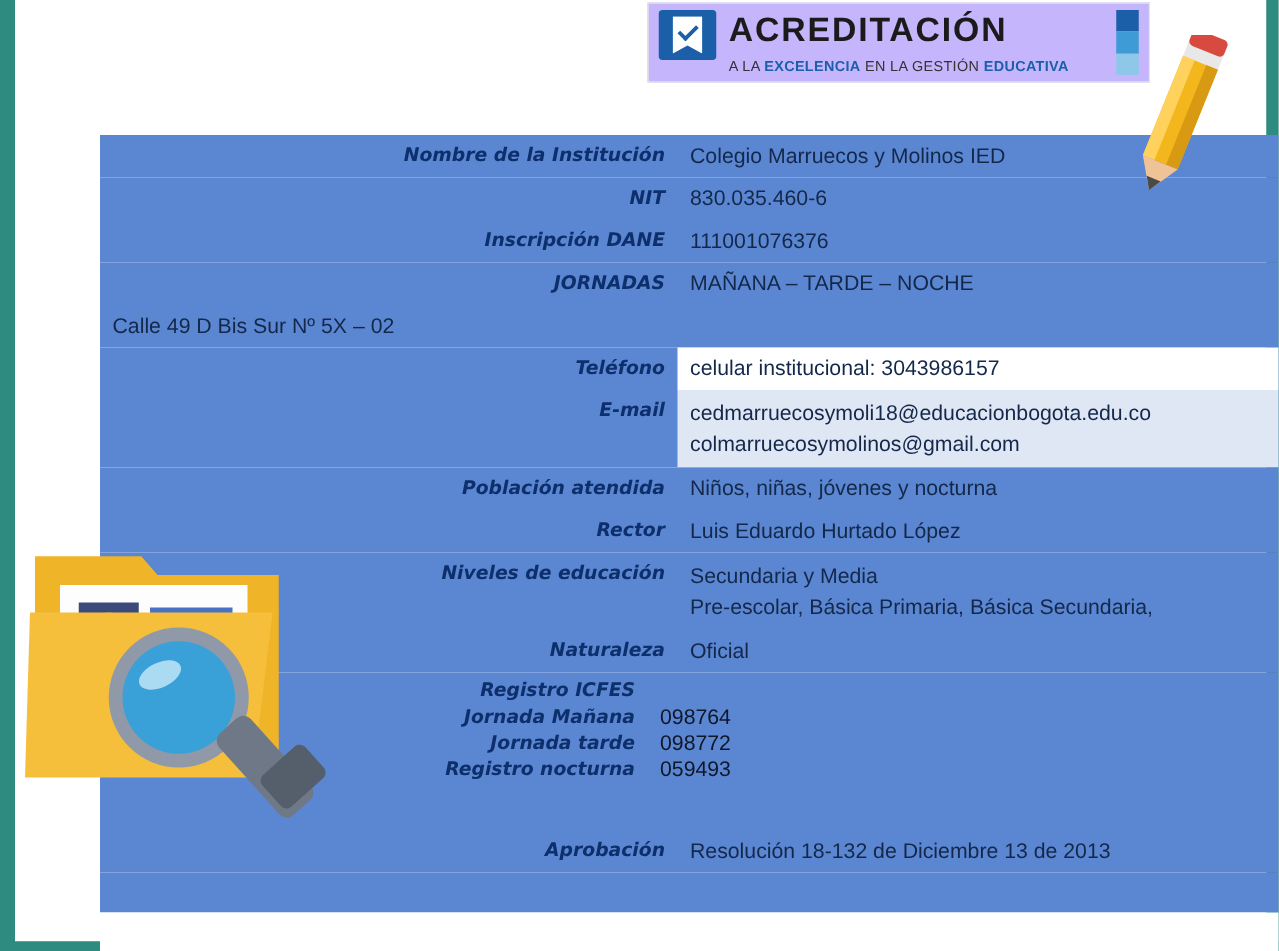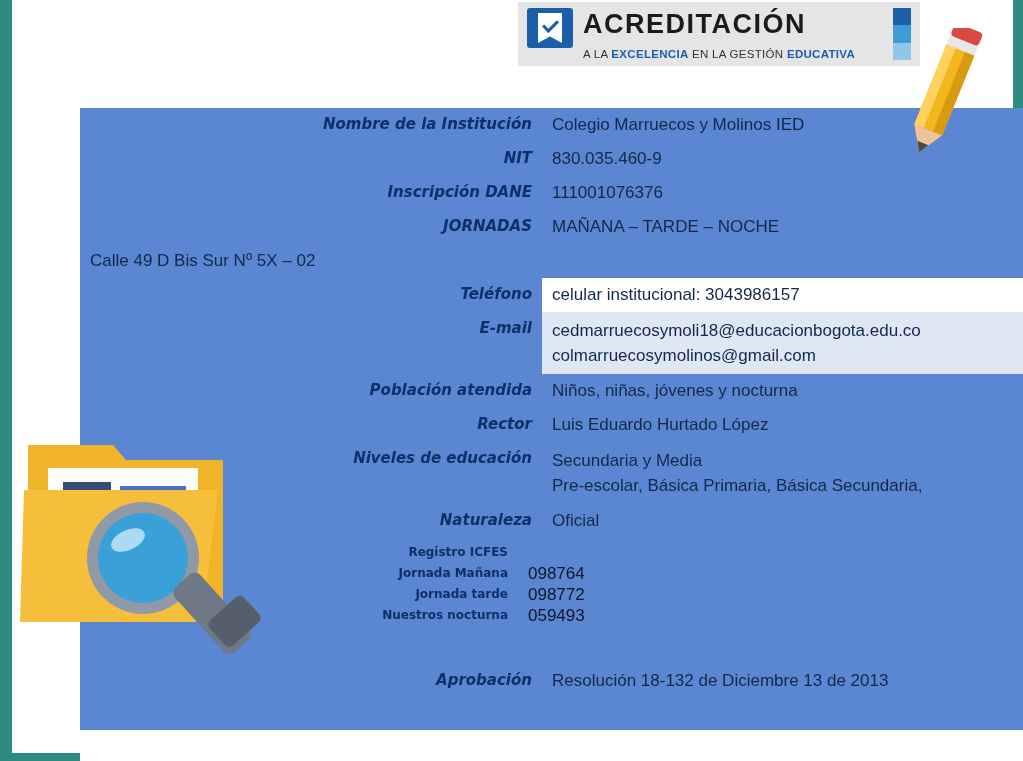--- a/index.html
+++ b/index.html
@@ -61,21 +61,21 @@
     z-index: 6;
   }
 
   
   .acred-banner {
     position: absolute;
     left: 518px;
     top: 2px;
     width: 400px;
     height: 62px;
-    background: #e5e5e5;
+    background: #c4b5fd;
     border: 1px solid #e4e4e4;
     z-index: 7;
   }
   .acred-inner {
     position: absolute;
     left: 8px; top: 5px;
     width: 384px; height: 52px;
   }
   .acred-logo {
     position: absolute;
@@ -203,22 +203,23 @@
     height: 18px;
   }
   .multi .value div { line-height: 25px; }
 
   .icfes-label {
     width: 438px;
     box-sizing: border-box;
     padding: 4px 10px 6px 0;
     text-align: right;
     font-family: "DejaVu Sans", sans-serif;
-    font-size: 12px;
+    font-size: 15px;
     font-weight: bold;
+    font-style: italic;
     color: #0d2f6b;
     line-height: 21px;
   }
   .icfes-values {
     flex: 1;
     box-sizing: border-box;
     padding: 25px 10px 6px 10px;
     font-size: 17px;
     color: #0f172a;
     line-height: 21px;
@@ -297,21 +298,21 @@
 
   <div class="table">
 
     <div class="row">
       <div class="label">Nombre de la Institución</div>
       <div class="value">Colegio Marruecos y Molinos IED</div>
     </div>
 
     <div class="row">
       <div class="label">NIT</div>
-      <div class="value">830.035.460-9</div>
+      <div class="value">830.035.460-6</div>
     </div>
 
     <div class="row">
       <div class="label">Inscripción DANE</div>
       <div class="value">111001076376</div>
     </div>
 
     <div class="row">
       <div class="label">JORNADAS</div>
       <div class="value">MAÑANA – TARDE – NOCHE</div>
@@ -355,21 +356,21 @@
     <div class="row">
       <div class="label">Naturaleza</div>
       <div class="value">Oficial</div>
     </div>
 
     <div class="row">
       <div class="icfes-label">
         <div>Registro ICFES</div>
         <div>Jornada Mañana</div>
         <div>Jornada tarde</div>
-        <div>Nuestros nocturna</div>
+        <div>Registro nocturna</div>
       </div>
       <div class="icfes-values">
         <div>098764</div>
         <div>098772</div>
         <div>059493</div>
       </div>
     </div>
 
     <div class="row spacer"></div>
 

